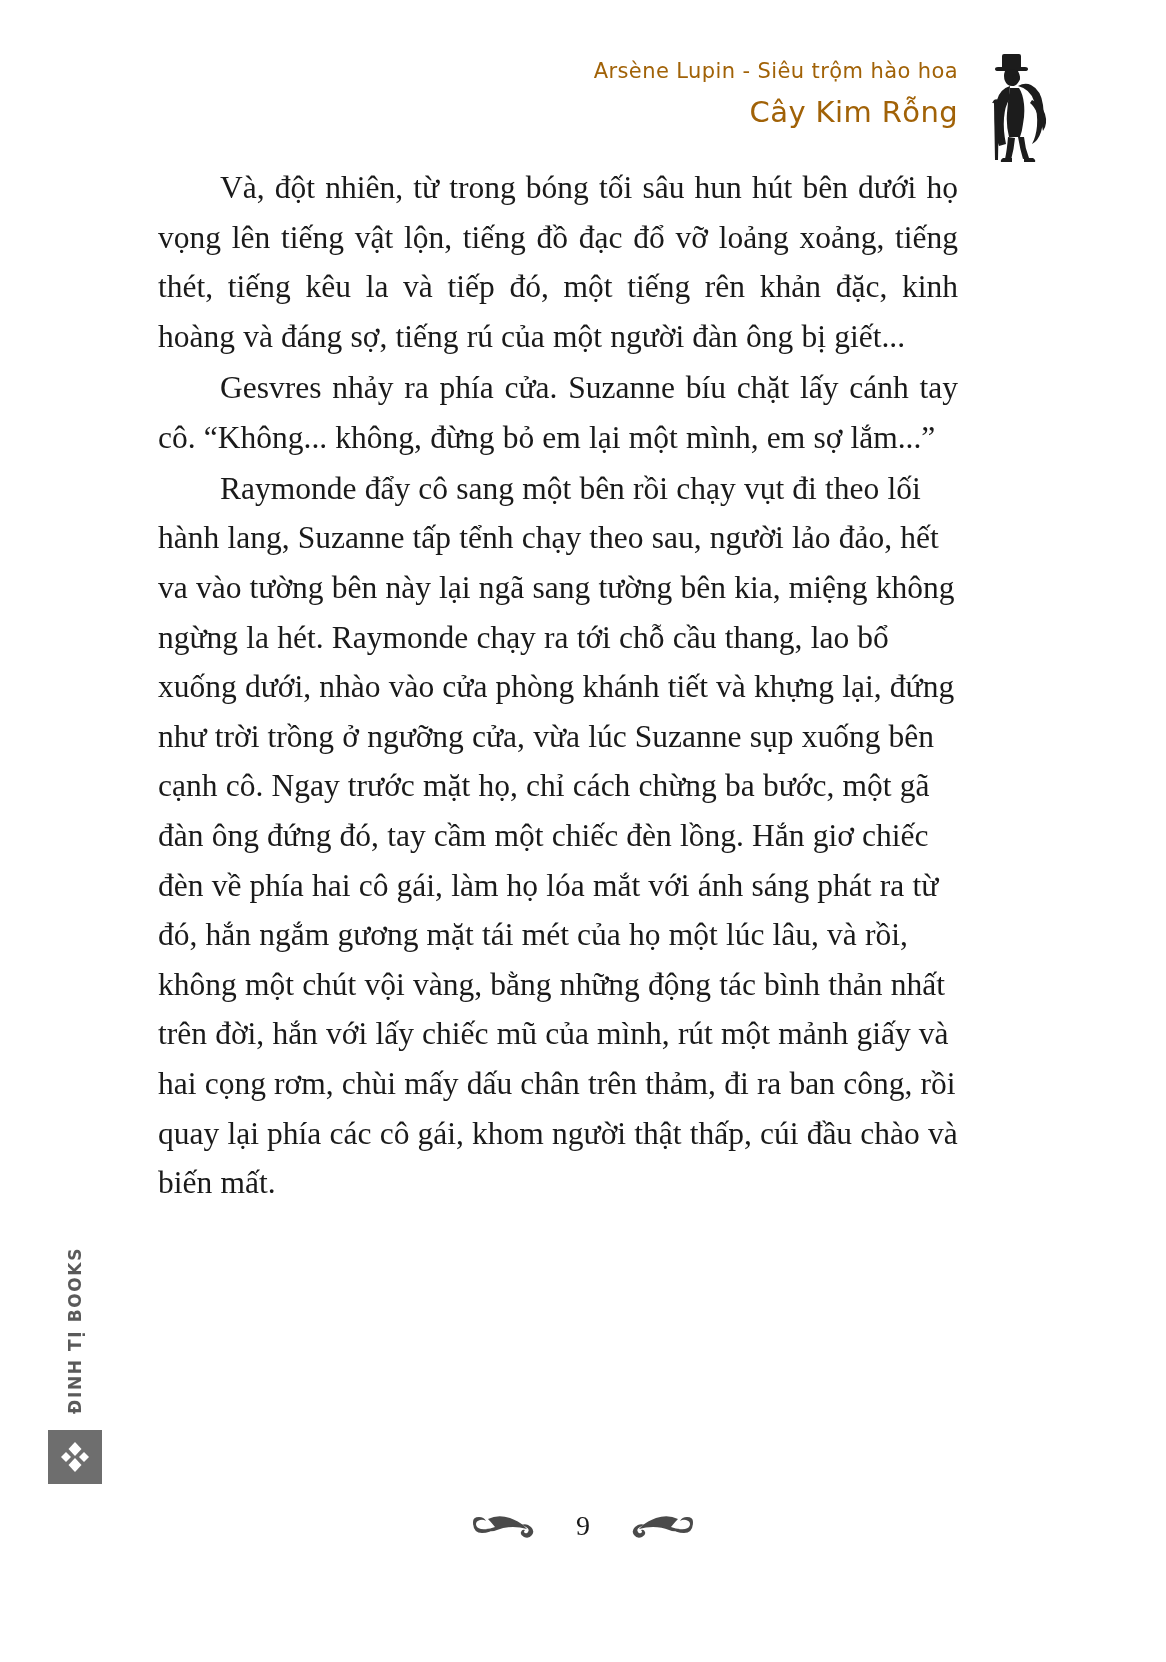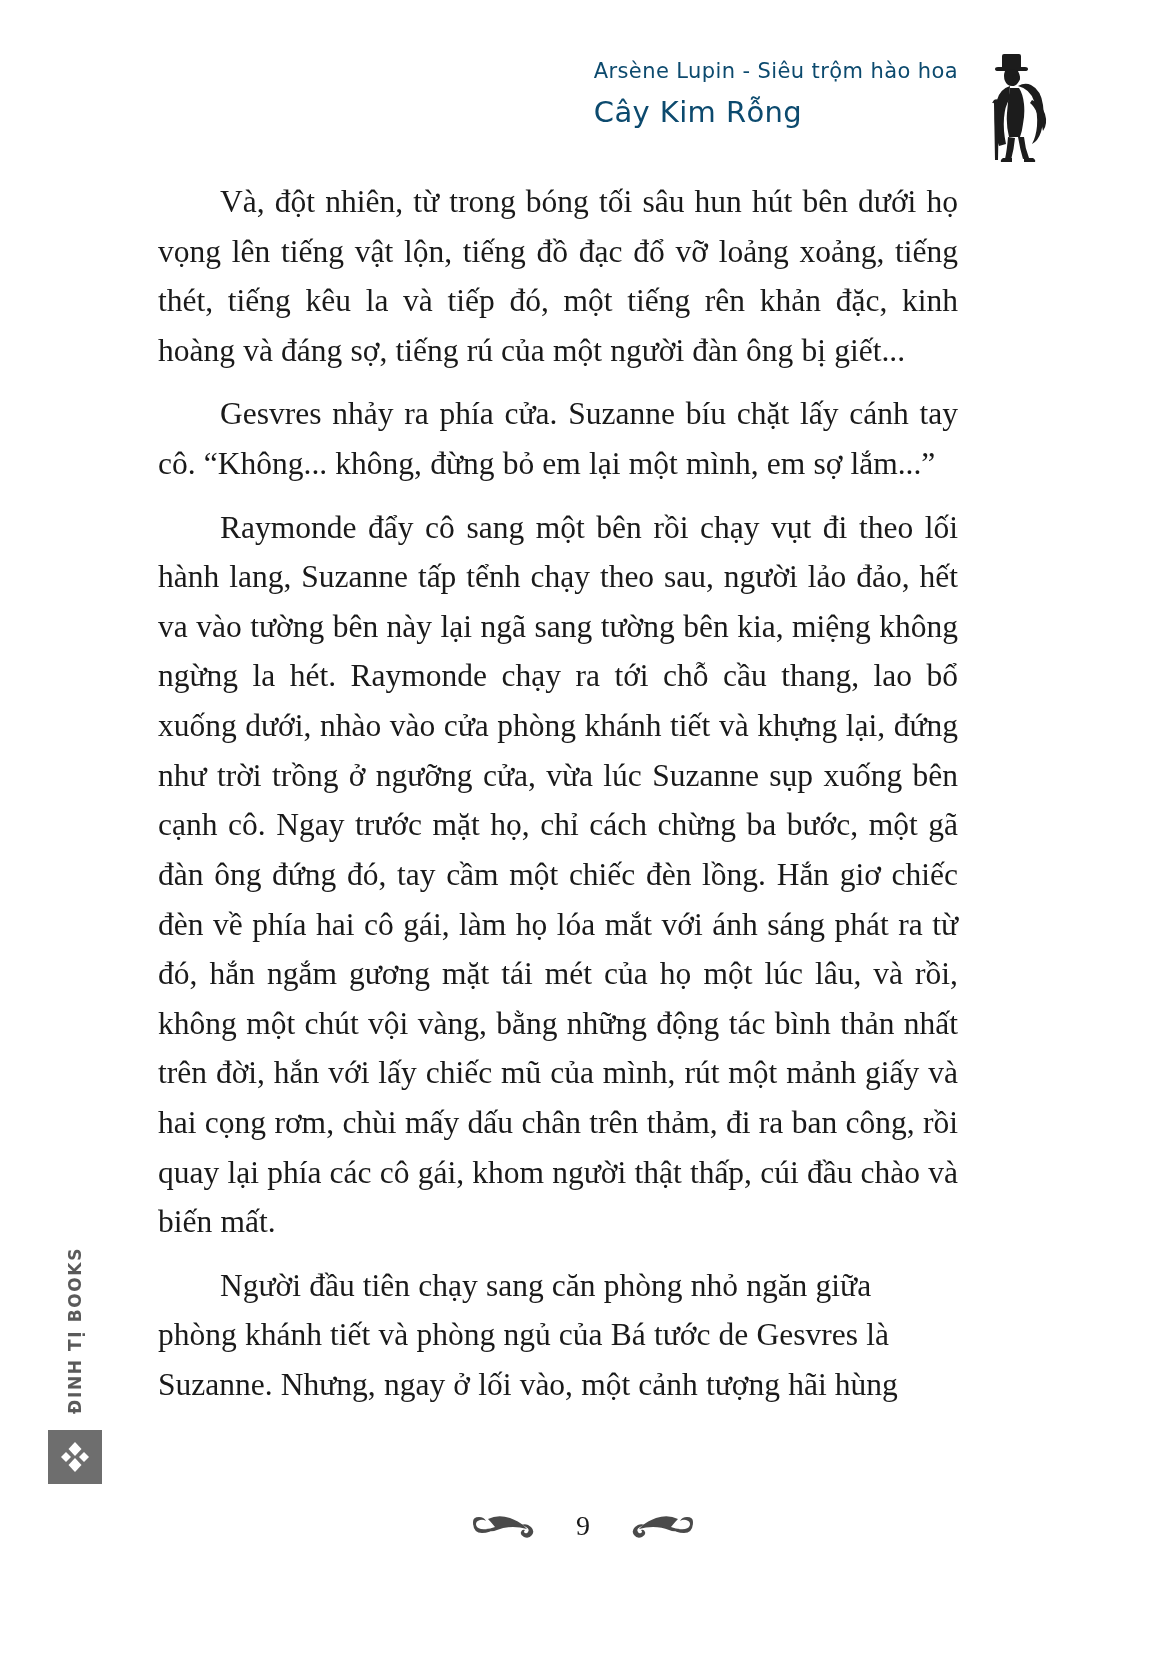--- a/index.html
+++ b/index.html
@@ -19,23 +19,23 @@
   
   .header {
     position: absolute;
     top: 48px;
     right: 110px;
     display: flex;
     align-items: flex-start;
     justify-content: flex-end;
   }
   .header-text {
-    text-align: left;
+    text-align: right;
     font-family: "DejaVu Sans", "Liberation Sans", sans-serif;
-    color: #0c4a6e;
+    color: #a16207;
     padding-top: 10px;
   }
   .header-series {
     font-size: 21px;
     letter-spacing: 0.4px;
     line-height: 1.25;
     font-weight: 400;
     white-space: nowrap;
   }
   .header-title {
@@ -55,21 +55,21 @@
   .header-mark svg { display: block; }
 
   
   .body-col {
     position: absolute;
     left: 158px;
     top: 163px;
     width: 800px;
   }
   .body-col p {
-    margin: 14px 0 0.05em 0;
+    margin: 0 0 0.05em 0;
     font-size: 31.5px;
     line-height: 1.575;
     text-align: justify;
     text-justify: inter-word;
     text-indent: 62px;
     color: #1a1a1a;
     hyphens: none;
     word-spacing: 0.01em;
   }
   .body-col p:last-child { text-align: left; }
@@ -161,21 +161,20 @@
           <path d="M22 52 q4 -2 5 2 l-1 58 h-3 l-1 -56 q0 -2 -2 -1 z"></path>
         </g>
       </svg>
     </div>
   </div>
 
   <div class="body-col">
     <p>Và, đột nhiên, từ trong bóng tối sâu hun hút bên dưới họ vọng lên tiếng vật lộn, tiếng đồ đạc đổ vỡ loảng xoảng, tiếng thét, tiếng kêu la và tiếp đó, một tiếng rên khản đặc, kinh hoàng và đáng sợ, tiếng rú của một người đàn ông bị giết...</p>
     <p>Gesvres nhảy ra phía cửa. Suzanne bíu chặt lấy cánh tay cô. “Không... không, đừng bỏ em lại một mình, em sợ lắm...”</p>
     <p>Raymonde đẩy cô sang một bên rồi chạy vụt đi theo lối hành lang, Suzanne tấp tểnh chạy theo sau, người lảo đảo, hết va vào tường bên này lại ngã sang tường bên kia, miệng không ngừng la hét. Raymonde chạy ra tới chỗ cầu thang, lao bổ xuống dưới, nhào vào cửa phòng khánh tiết và khựng lại, đứng như trời trồng ở ngưỡng cửa, vừa lúc Suzanne sụp xuống bên cạnh cô. Ngay trước mặt họ, chỉ cách chừng ba bước, một gã đàn ông đứng đó, tay cầm một chiếc đèn lồng. Hắn giơ chiếc đèn về phía hai cô gái, làm họ lóa mắt với ánh sáng phát ra từ đó, hắn ngắm gương mặt tái mét của họ một lúc lâu, và rồi, không một chút vội vàng, bằng những động tác bình thản nhất trên đời, hắn với lấy chiếc mũ của mình, rút một mảnh giấy và hai cọng rơm, chùi mấy dấu chân trên thảm, đi ra ban công, rồi quay lại phía các cô gái, khom người thật thấp, cúi đầu chào và biến mất.</p>
-    <p>Người đầu tiên chạy sang căn phòng nhỏ ngăn giữa phòng khánh tiết và phòng ngủ của Bá tước de Gesvres là Suzanne. Nhưng, ngay ở lối vào, một cảnh tượng hãi hùng</p>
   </div>
 
   <div class="spine">
     <div class="spine-label">ĐINH TỊ BOOKS</div>
     <div class="spine-logo">
       <svg viewBox="0 0 40 40" width="40" height="40" aria-hidden="true">
         <g fill="#ffffff">
           <path d="M20 5 l6.5 7 -6.5 7 -6.5 -7 z"></path>
           <path d="M20 21 l6.5 7 -6.5 7 -6.5 -7 z"></path>
           <path d="M6 20 l5 -5 5 5 -5 5 z"></path>

